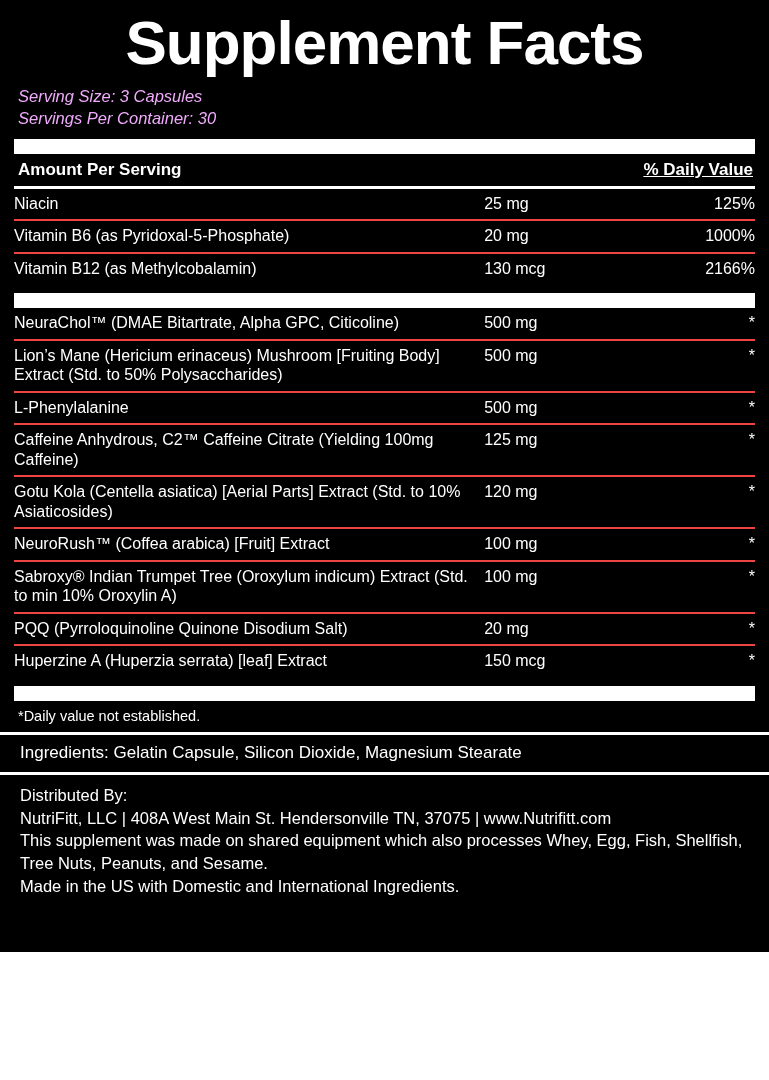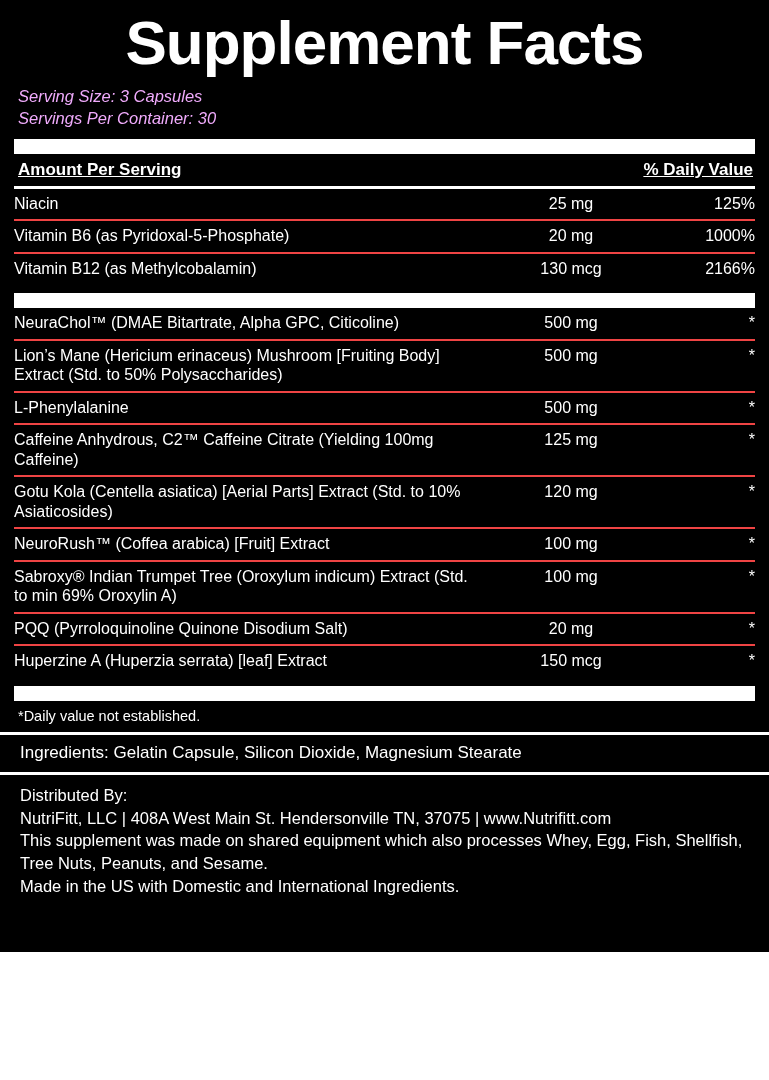--- a/index.html
+++ b/index.html
@@ -54,21 +54,21 @@
     margin: 0;
   }
   .hdr-row {
     display: flex;
     align-items: baseline;
     color: #ffffff;
     font-size: 17px;
     font-weight: bold;
     padding: 6px 2px 6px 4px;
   }
-  .hdr-left { flex: 1; text-decoration: underline; }
+  .hdr-left { flex: 1; }
   .hdr-right { text-align: right; white-space: nowrap; text-decoration: underline; }
 
   table.facts {
     width: 100%;
     border-collapse: collapse;
     color: #ffffff;
     font-size: 16px;
   }
   table.facts td {
     vertical-align: top;
@@ -76,21 +76,21 @@
     border-top: 2px solid #ef4444;
     line-height: 1.22;
   }
   table.facts tr:first-child td { border-top: none; }
   td.name {
     padding-left: 4px;
     padding-right: 6px;
     width: 460px;
   }
   td.amt {
-    text-align: center;
+    text-align: left;
     white-space: nowrap;
     width: 170px;
   }
   td.dv {
     text-align: right;
     white-space: nowrap;
     padding-right: 4px;
     width: 95px;
   }
   .star {
@@ -182,21 +182,21 @@
           <td class="name">Gotu Kola (Centella asiatica) [Aerial Parts] Extract (Std. to 10% Asiaticosides)</td>
           <td class="amt">120 mg</td>
           <td class="dv star">*</td>
         </tr>
         <tr>
           <td class="name">NeuroRush™ (Coffea arabica) [Fruit] Extract</td>
           <td class="amt">100 mg</td>
           <td class="dv star">*</td>
         </tr>
         <tr>
-          <td class="name">Sabroxy® Indian Trumpet Tree (Oroxylum indicum) Extract (Std. to min 69% Oroxylin A)</td>
+          <td class="name">Sabroxy® Indian Trumpet Tree (Oroxylum indicum) Extract (Std. to min 10% Oroxylin A)</td>
           <td class="amt">100 mg</td>
           <td class="dv star">*</td>
         </tr>
         <tr>
           <td class="name">PQQ (Pyrroloquinoline Quinone Disodium Salt)</td>
           <td class="amt">20 mg</td>
           <td class="dv star">*</td>
         </tr>
         <tr>
           <td class="name">Huperzine A (Huperzia serrata) [leaf] Extract</td>

